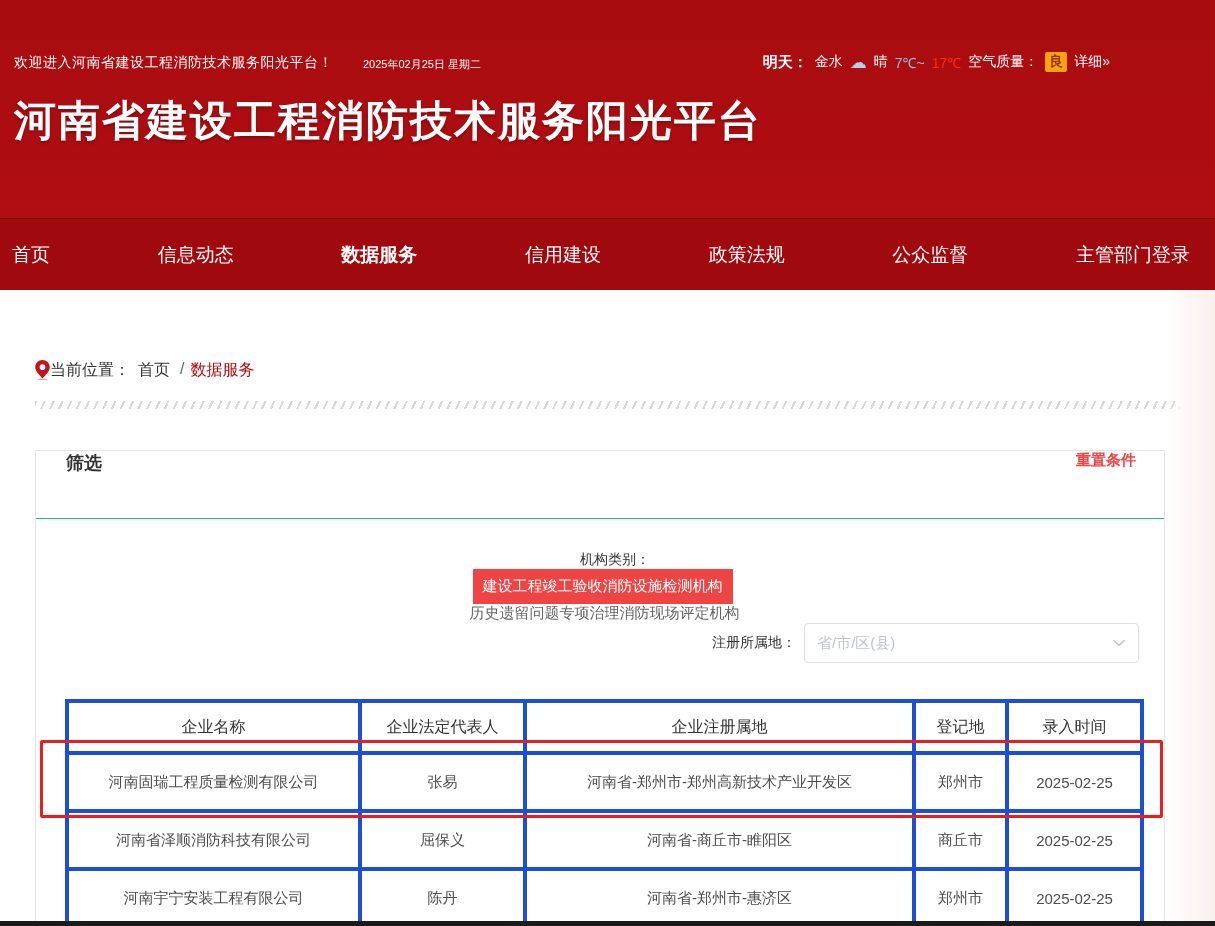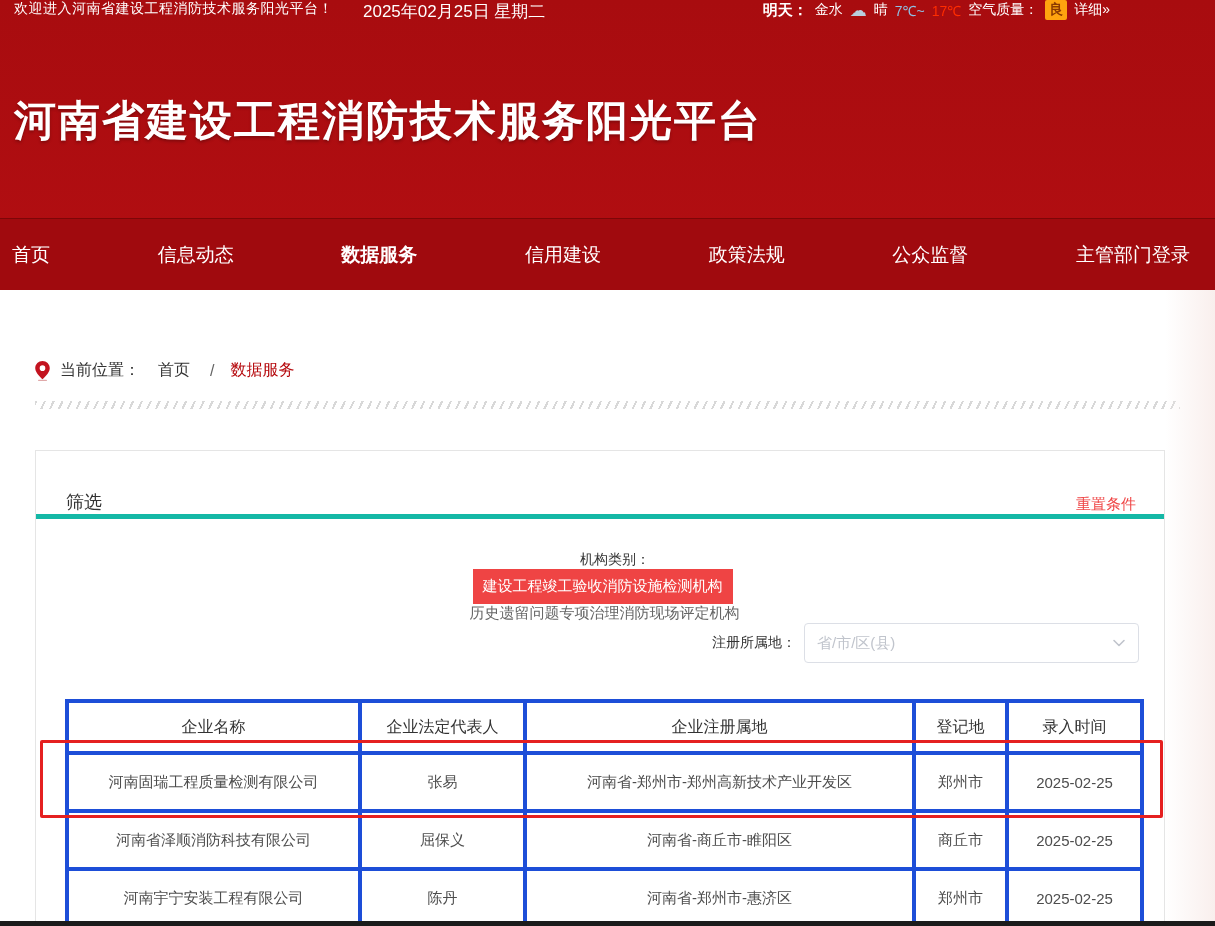--- a/index.html
+++ b/index.html
@@ -7,25 +7,25 @@
   body {
     position:relative;
     font-family:"Liberation Sans", sans-serif;
     background:#fff;
     color:#333;
   }
 
   
   .top-zone { background:linear-gradient(180deg,#a80c0f 0%,#b30e12 100%); }
   .topbar {
-    height:72px; display:flex; align-items:flex-start;
+    height:72px; display:flex; align-items:flex-end;
     padding:0 105px 0 14px; color:#fff; font-size:14px;
   }
   .topbar .welcome { letter-spacing:.5px; }
-  .topbar .date { margin-left:30px; font-size:17px; }
+  .topbar .date { margin-left:30px; font-size:11px; }
   .weather { margin-left:auto; display:flex; align-items:center; gap:7px; font-size:14px; white-space:nowrap; }
   .weather .w-bold { font-weight:bold; font-size:15px; }
   .weather .cloud { color:#b9cede; font-size:17px; line-height:1; }
   .weather .t-low { color:#8fc0e4; }
   .weather .t-high { color:#ff2d00; }
   .weather .aqi-badge {
     background:#ffa40f; color:#8c3a00; font-weight:bold;
     padding:1px 4px; border-radius:2px; font-size:14px;
   }
   .weather .detail { color:#fff; cursor:pointer; }
@@ -41,42 +41,42 @@
     display:flex; align-items:center; justify-content:space-between;
     padding:0 25px 0 12px;
   }
   .nav-item {
     color:#fff; font-size:19px; cursor:pointer; white-space:nowrap;
   }
   .nav-item.active { font-weight:bold; }
 
   
   .breadcrumb {
-    display:flex; align-items:center; gap:10px;
+    display:flex; align-items:flex-start; 
     margin:70px 0 0 35px; font-size:16px; color:#333;
   }
   .pin-icon { width:15px; height:20px; display:inline-block; }
   .crumb-label { margin-right:8px; }
   .crumb-home { margin-right:4px; cursor:pointer; }
   .crumb-sep { color:#666; margin:0 6px; }
   .crumb-current { color:#b5070b; cursor:pointer; }
 
   .stripe-divider {
     height:8px; margin:20px 35px 0 35px;
     background:repeating-linear-gradient(115deg,#d8d8d8 0 2px,transparent 2px 8px);
   }
 
   
   .content-box {
     position:absolute; left:35px; top:450px; width:1130px; height:476px;
     background:#fff; border:1px solid #e5e5e5; overflow:hidden;
   }
   .box-head {
-    height:68px; display:flex; align-items:flex-end;
-    padding:0 28px 0 30px; border-bottom:5px solid #14b8a6;
+    height:68px; display:flex; align-items:flex-start;
+    padding:0 28px 0 30px; border-bottom:1px solid #14b8a6;font-weight:bold;
   }
   .box-title { font-size:18px; color:#333; }
   .reset-link { margin-left:auto; color:#ef4444; font-size:15px; cursor:pointer; }
 
   .filter-row { display:flex; align-items:center; padding:0 25px 0 20px;flex-direction:column; }
   .filter-row.r1 { margin-top:32px; }
   .filter-row.r2 { margin-top:30px; }
   .flabel { width:105px; text-align:right; font-size:14px; color:#333; flex:none; }
   .cat-btn {
     margin-left:10px; background:#ef4444; color:#fff; font-size:15px;

